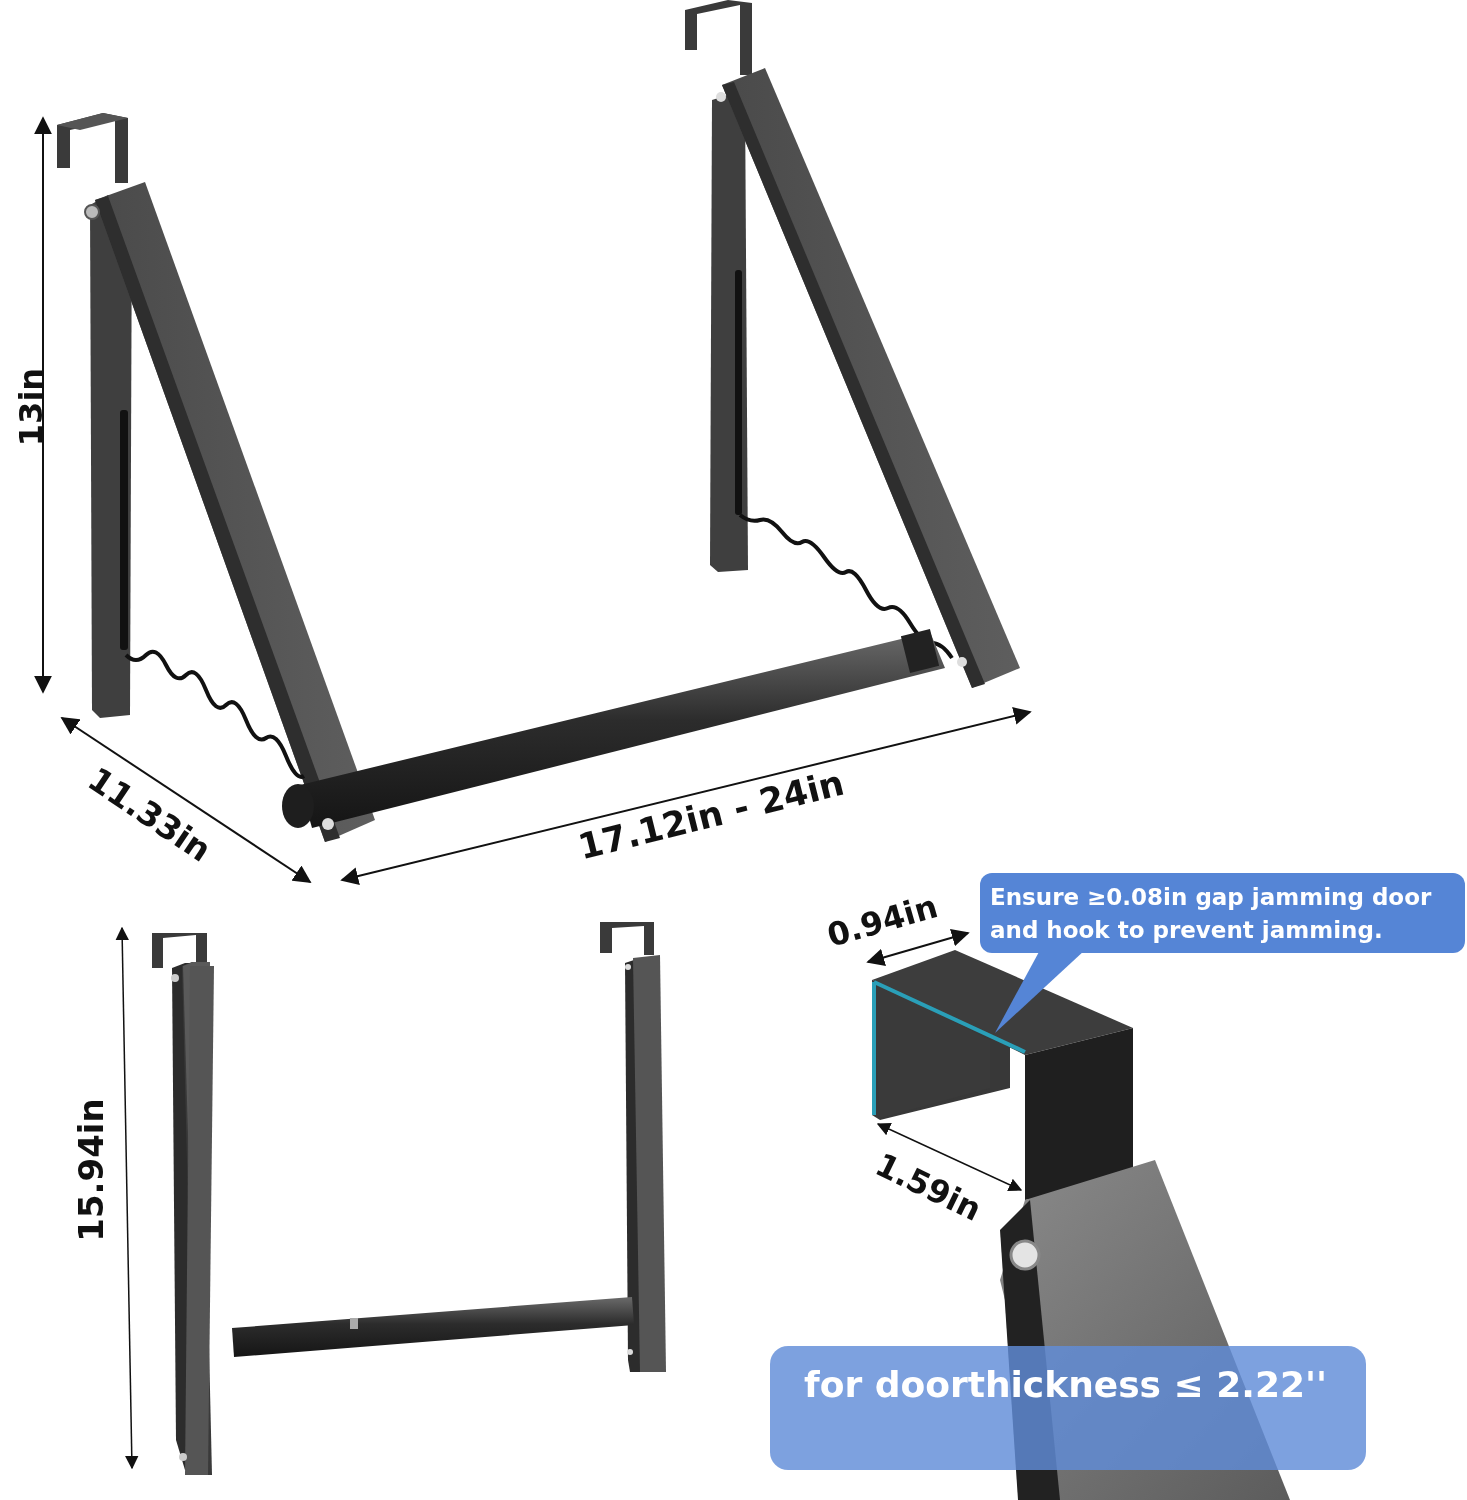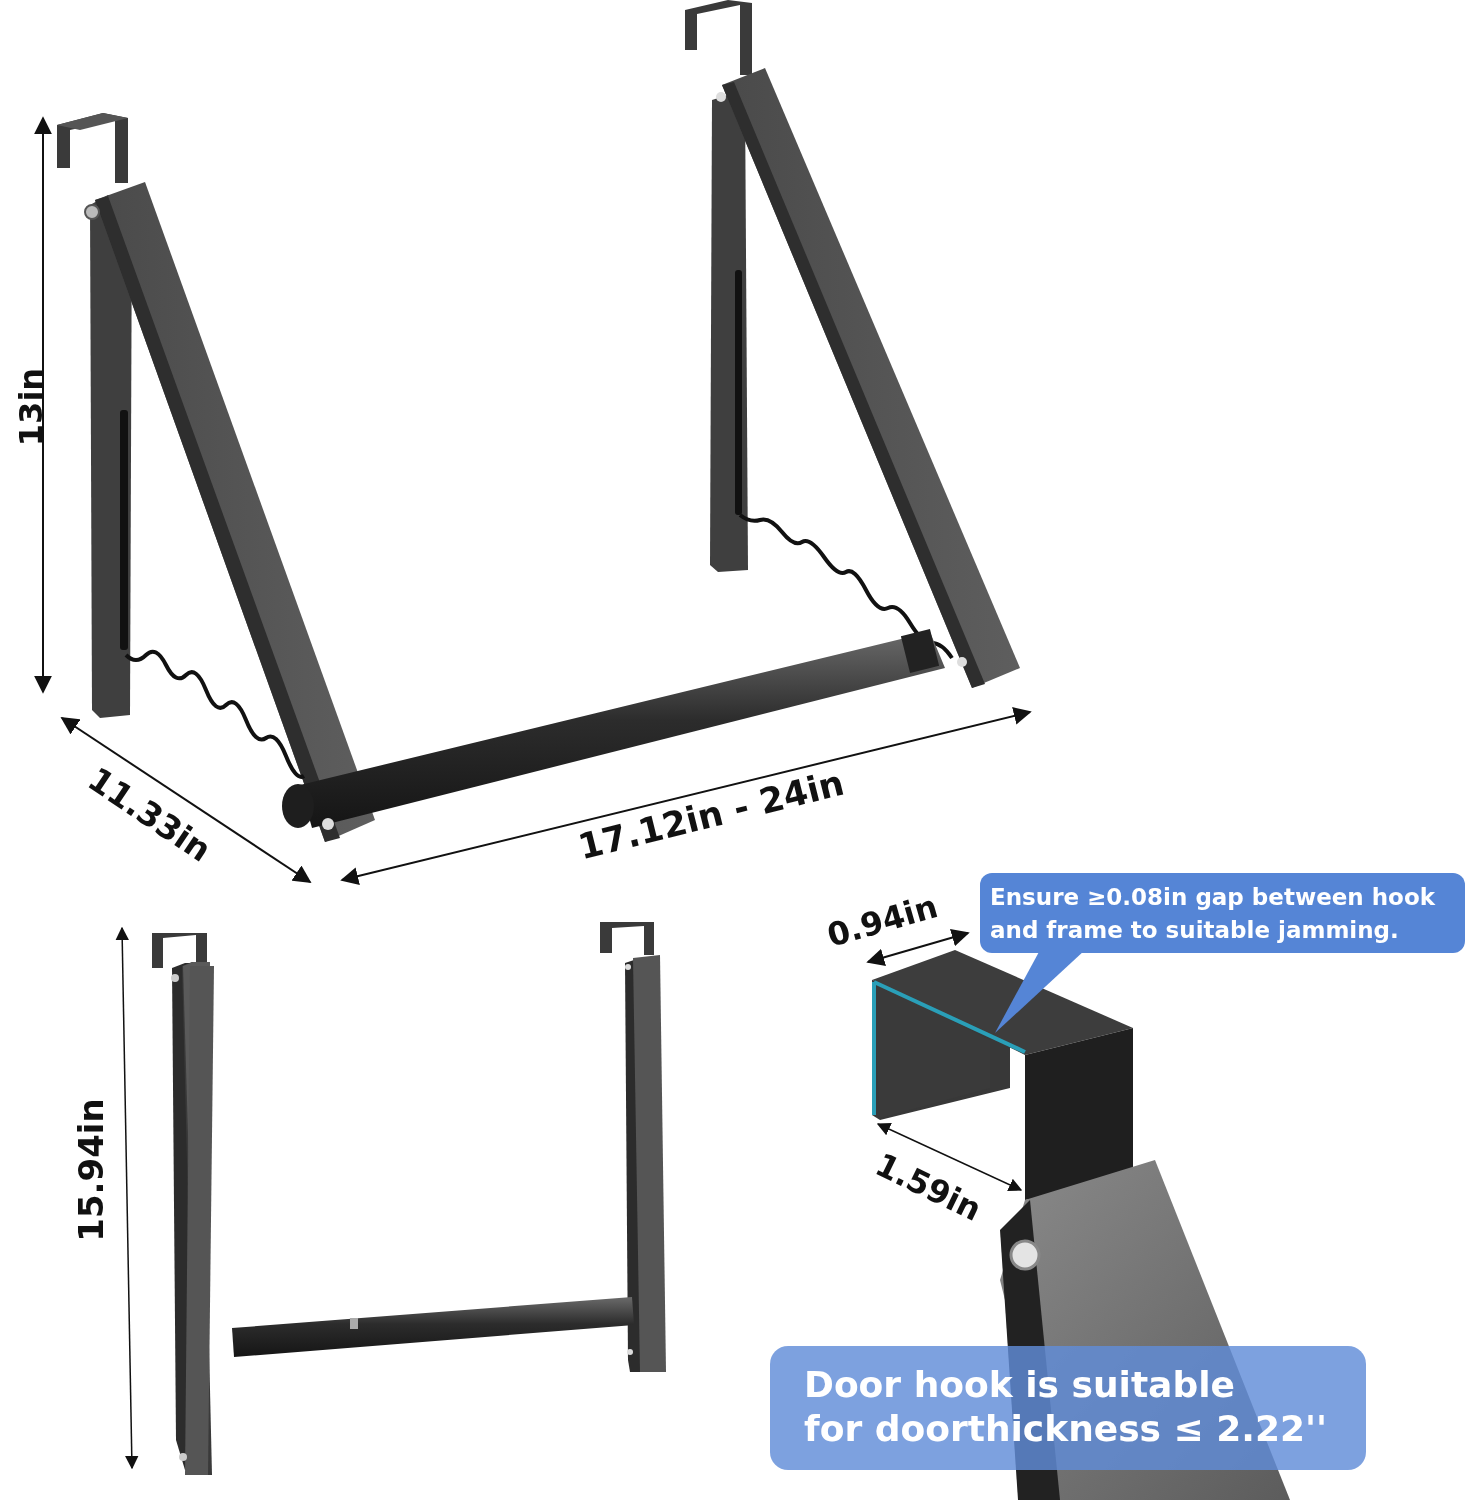--- a/index.html
+++ b/index.html
@@ -133,20 +133,19 @@
 
 <div class="dim-label" style="left:575px; top:795px; font-size:35px; transform: rotate(-14deg);">17.12in - 24in</div>
 
 <div class="dim-label" style="left:19px; top:1150px; font-size:34px; transform: rotate(-90deg);">15.94in</div>
 
 <div class="dim-label" style="left:826px; top:902px; font-size:32px; transform: rotate(-16deg);">0.94in</div>
 
 <div class="dim-label" style="left:872px; top:1168px; font-size:32px; transform: rotate(26deg);">1.59in</div>
 
 <div class="callout-top">
-  <span>Ensure ≥0.08in gap between hook</span>
-  <span>and frame to suitable jamming.</span>
+  <span>Ensure ≥0.08in gap jamming door</span>
+  <span>and hook to prevent jamming.</span>
 </div>
 
 <div class="callout-bottom">
-  <span>Door hook is suitable</span>
   <span>for doorthickness ≤ 2.22''</span>
 </div>
 
 </body></html>

